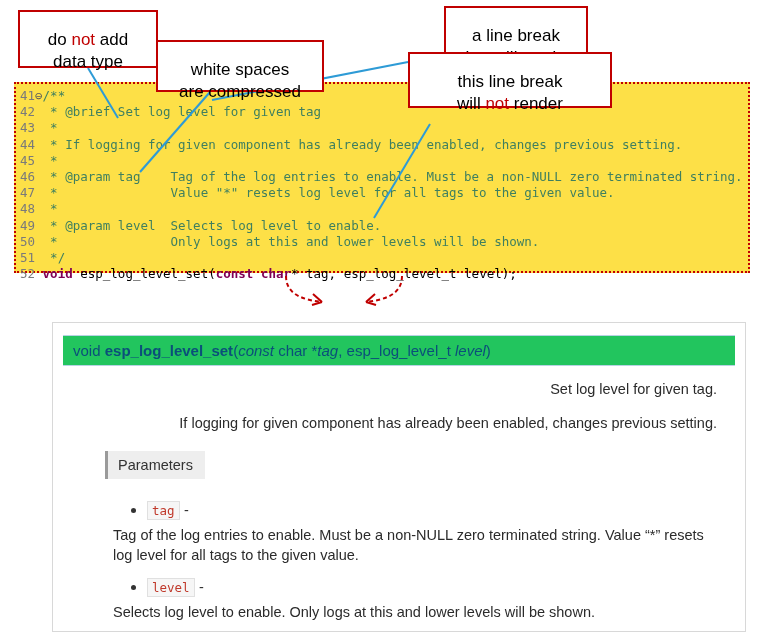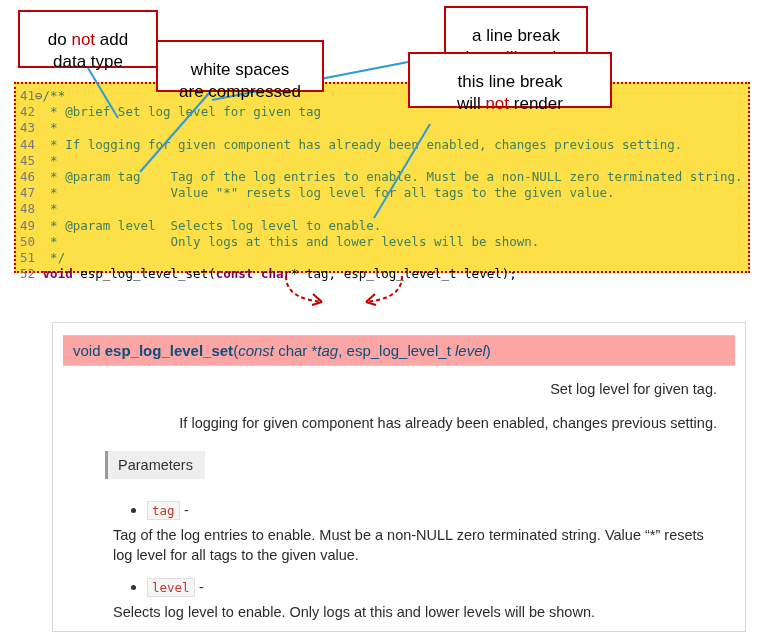--- a/index.html
+++ b/index.html
@@ -101,21 +101,21 @@
     top: 322px;
     width: 694px;
     height: 310px;
     background: #ffffff;
     border: 1px solid #d8d8d8;
     box-sizing: border-box;
     z-index: 2;
   }
   .sig-bar {
     margin: 12px 10px 0 10px;
-    background: #fca5a5;
+    background: #22c55e;
     border-top: 1px solid #b7d3e3;
     border-bottom: 1px solid #b7d3e3;
     padding: 6px 10px;
     font-family: "Liberation Sans", sans-serif;
     font-size: 15px;
     color: #0b4f7a;
   }
   .sig-bar .ret  { color: #0b4f7a; }
   .sig-bar .name { font-weight: bold; color: #0b4f7a; }
   .sig-bar .type { font-style: italic; color: #0b4f7a; }

